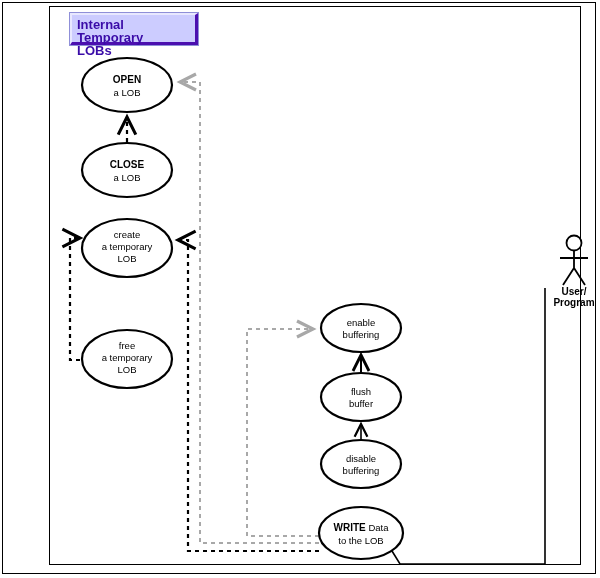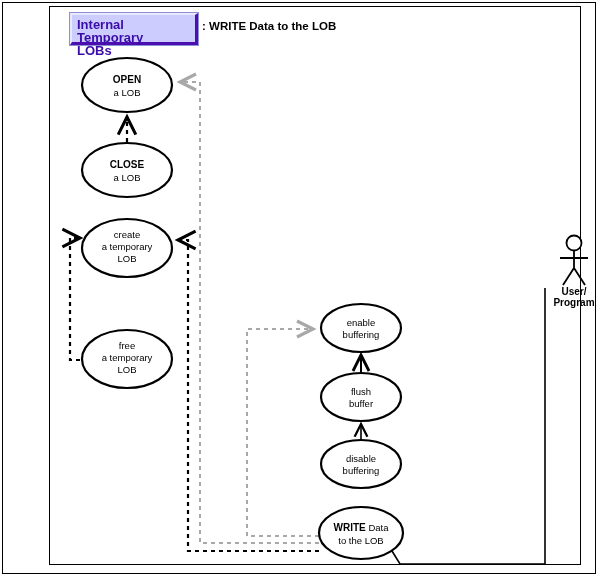--- a/index.html
+++ b/index.html
@@ -93,24 +93,20 @@
 <body>
 
 <div id="page">
 
   <div class="outer-frame"></div>
   <div class="diagram-frame"></div>
 
   <div class="title-chip">
     <span>Internal Temporary LOBs</span>
   </div>
-  <div class="title-caption">
-    <span>:</span>
-    <span>WRITE Data to the LOB</span>
-  </div>
 
   <svg class="connectors" viewBox="0 0 600 578">
     <defs>
       <marker id="arrow-open-black" markerWidth="12" markerHeight="12" refX="9" refY="5" orient="auto">
         <path d="M1,1 L9,5 L1,9" fill="none" stroke="#000000" stroke-width="1.4"></path>
       </marker>
       <marker id="arrow-open-gray" markerWidth="12" markerHeight="12" refX="9" refY="5" orient="auto">
         <path d="M1,1 L9,5 L1,9" fill="none" stroke="#a8a8a8" stroke-width="1.6"></path>
       </marker>
       <marker id="arrow-solid-black" markerWidth="12" markerHeight="12" refX="9" refY="5" orient="auto">

